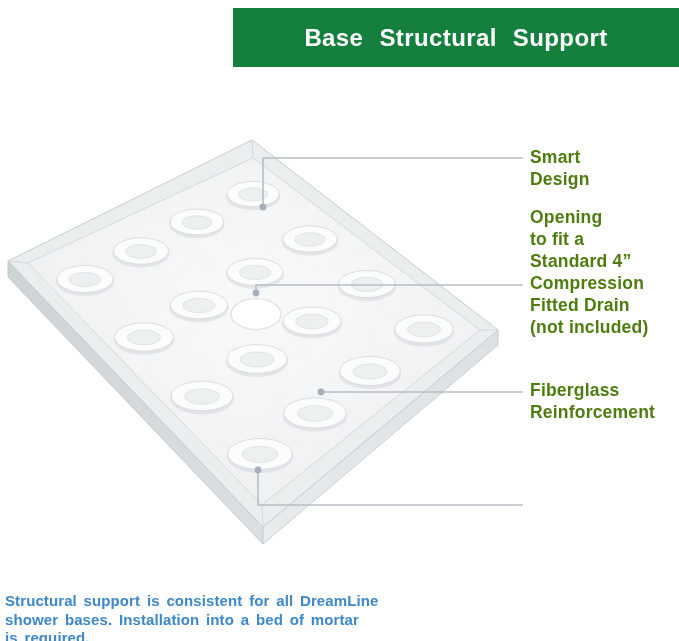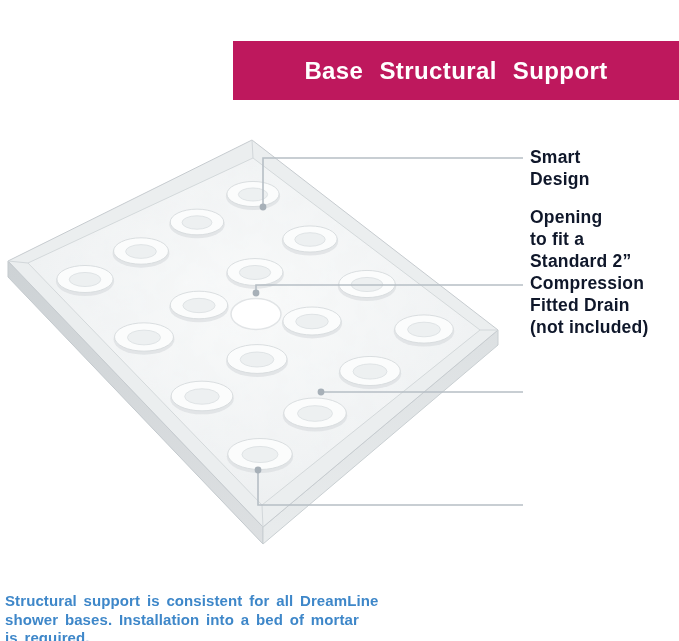--- a/index.html
+++ b/index.html
@@ -1,30 +1,30 @@
 <!DOCTYPE html>
 <html><head>
 <meta charset="utf-8">
 <style>
   html,body{margin:0;padding:0;background:#ffffff;}
   .page{
     position:relative;width:679px;height:641px;overflow:hidden;background:#ffffff;
     font-family:"Liberation Sans","DejaVu Sans",sans-serif;
   }
   .banner{
-    position:absolute;left:233px;top:8px;right:0;height:59px;background:#be185d;
-    display:flex;align-items:center;justify-content:center;margin-top:33px;
+    position:absolute;left:233px;top:8px;right:0;height:59px;background:#15803d;
+    display:flex;align-items:center;justify-content:center;
   }
   .banner span{
     color:#ffffff;font-size:24px;font-weight:bold;word-spacing:9px;letter-spacing:0.4px;
     white-space:nowrap;
   }
   .diagram{position:absolute;left:0;top:0;}
   .callout-label{
-    position:absolute;left:530px;width:148px;color:#0f172a;font-weight:bold;
+    position:absolute;left:530px;width:148px;color:#4d7c0f;font-weight:bold;
     font-size:17.5px;line-height:22px;white-space:pre-line;letter-spacing:0.2px;
   }
   #label-smart{top:146px}
   #label-opening{top:206px}
   #label-fiberglass{top:379px}
   #label-pvc{top:452px}
   .footer{
     position:absolute;left:5px;top:592px;width:470px;color:#3e87c9;font-weight:bold;
     font-size:15px;line-height:18.5px;white-space:pre-line;word-spacing:2.5px;letter-spacing:0.1px;
   }
@@ -141,22 +141,24 @@
       <circle cx="256" cy="293" r="3.4"></circle>
       <circle cx="321" cy="392" r="3.4"></circle>
       <circle cx="258" cy="470" r="3.4"></circle>
     </g>
   </svg>
 
   <div class="callout-label" id="label-smart">Smart
 Design</div>
   <div class="callout-label" id="label-opening">Opening
 to fit a
-Standard 2”
+Standard 4”
 Compression
 Fitted Drain
 (not included)</div>
+  <div class="callout-label" id="label-fiberglass">Fiberglass
+Reinforcement</div>
 
   <div class="footer">Structural support is consistent for all DreamLine
 shower bases. Installation into a bed of mortar
 is required.</div>
 
 </div>
 
 </body></html>

